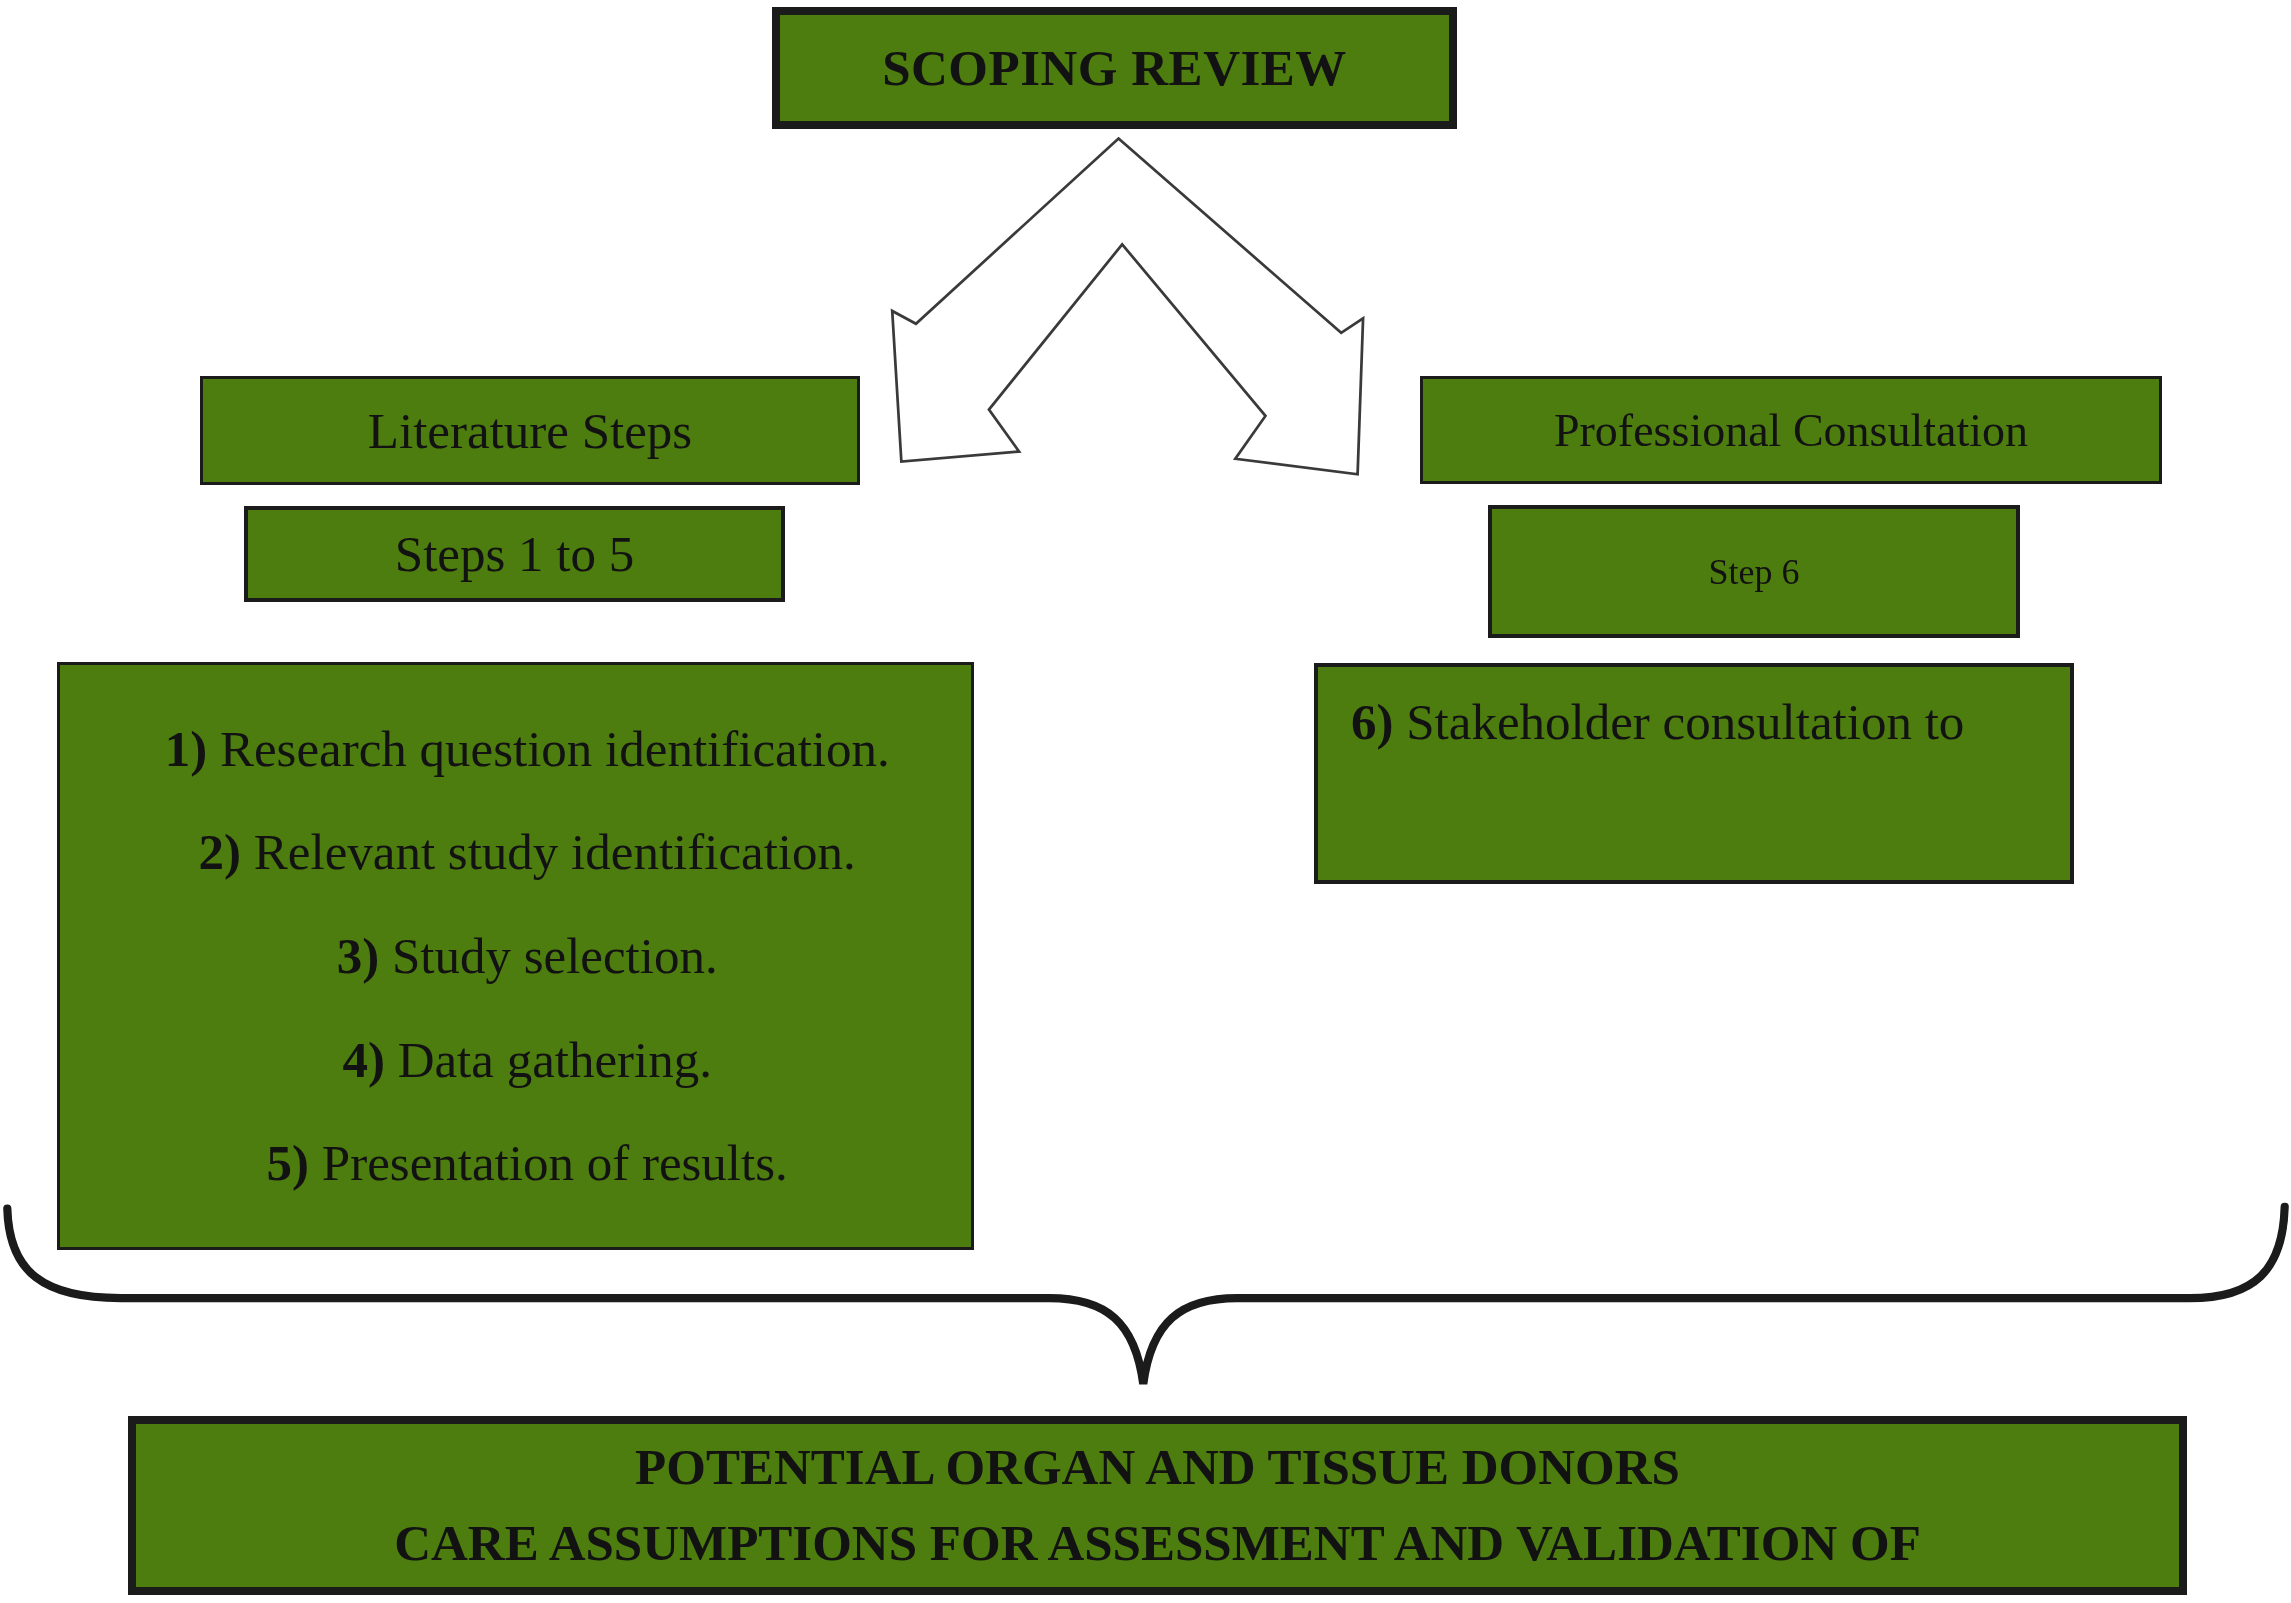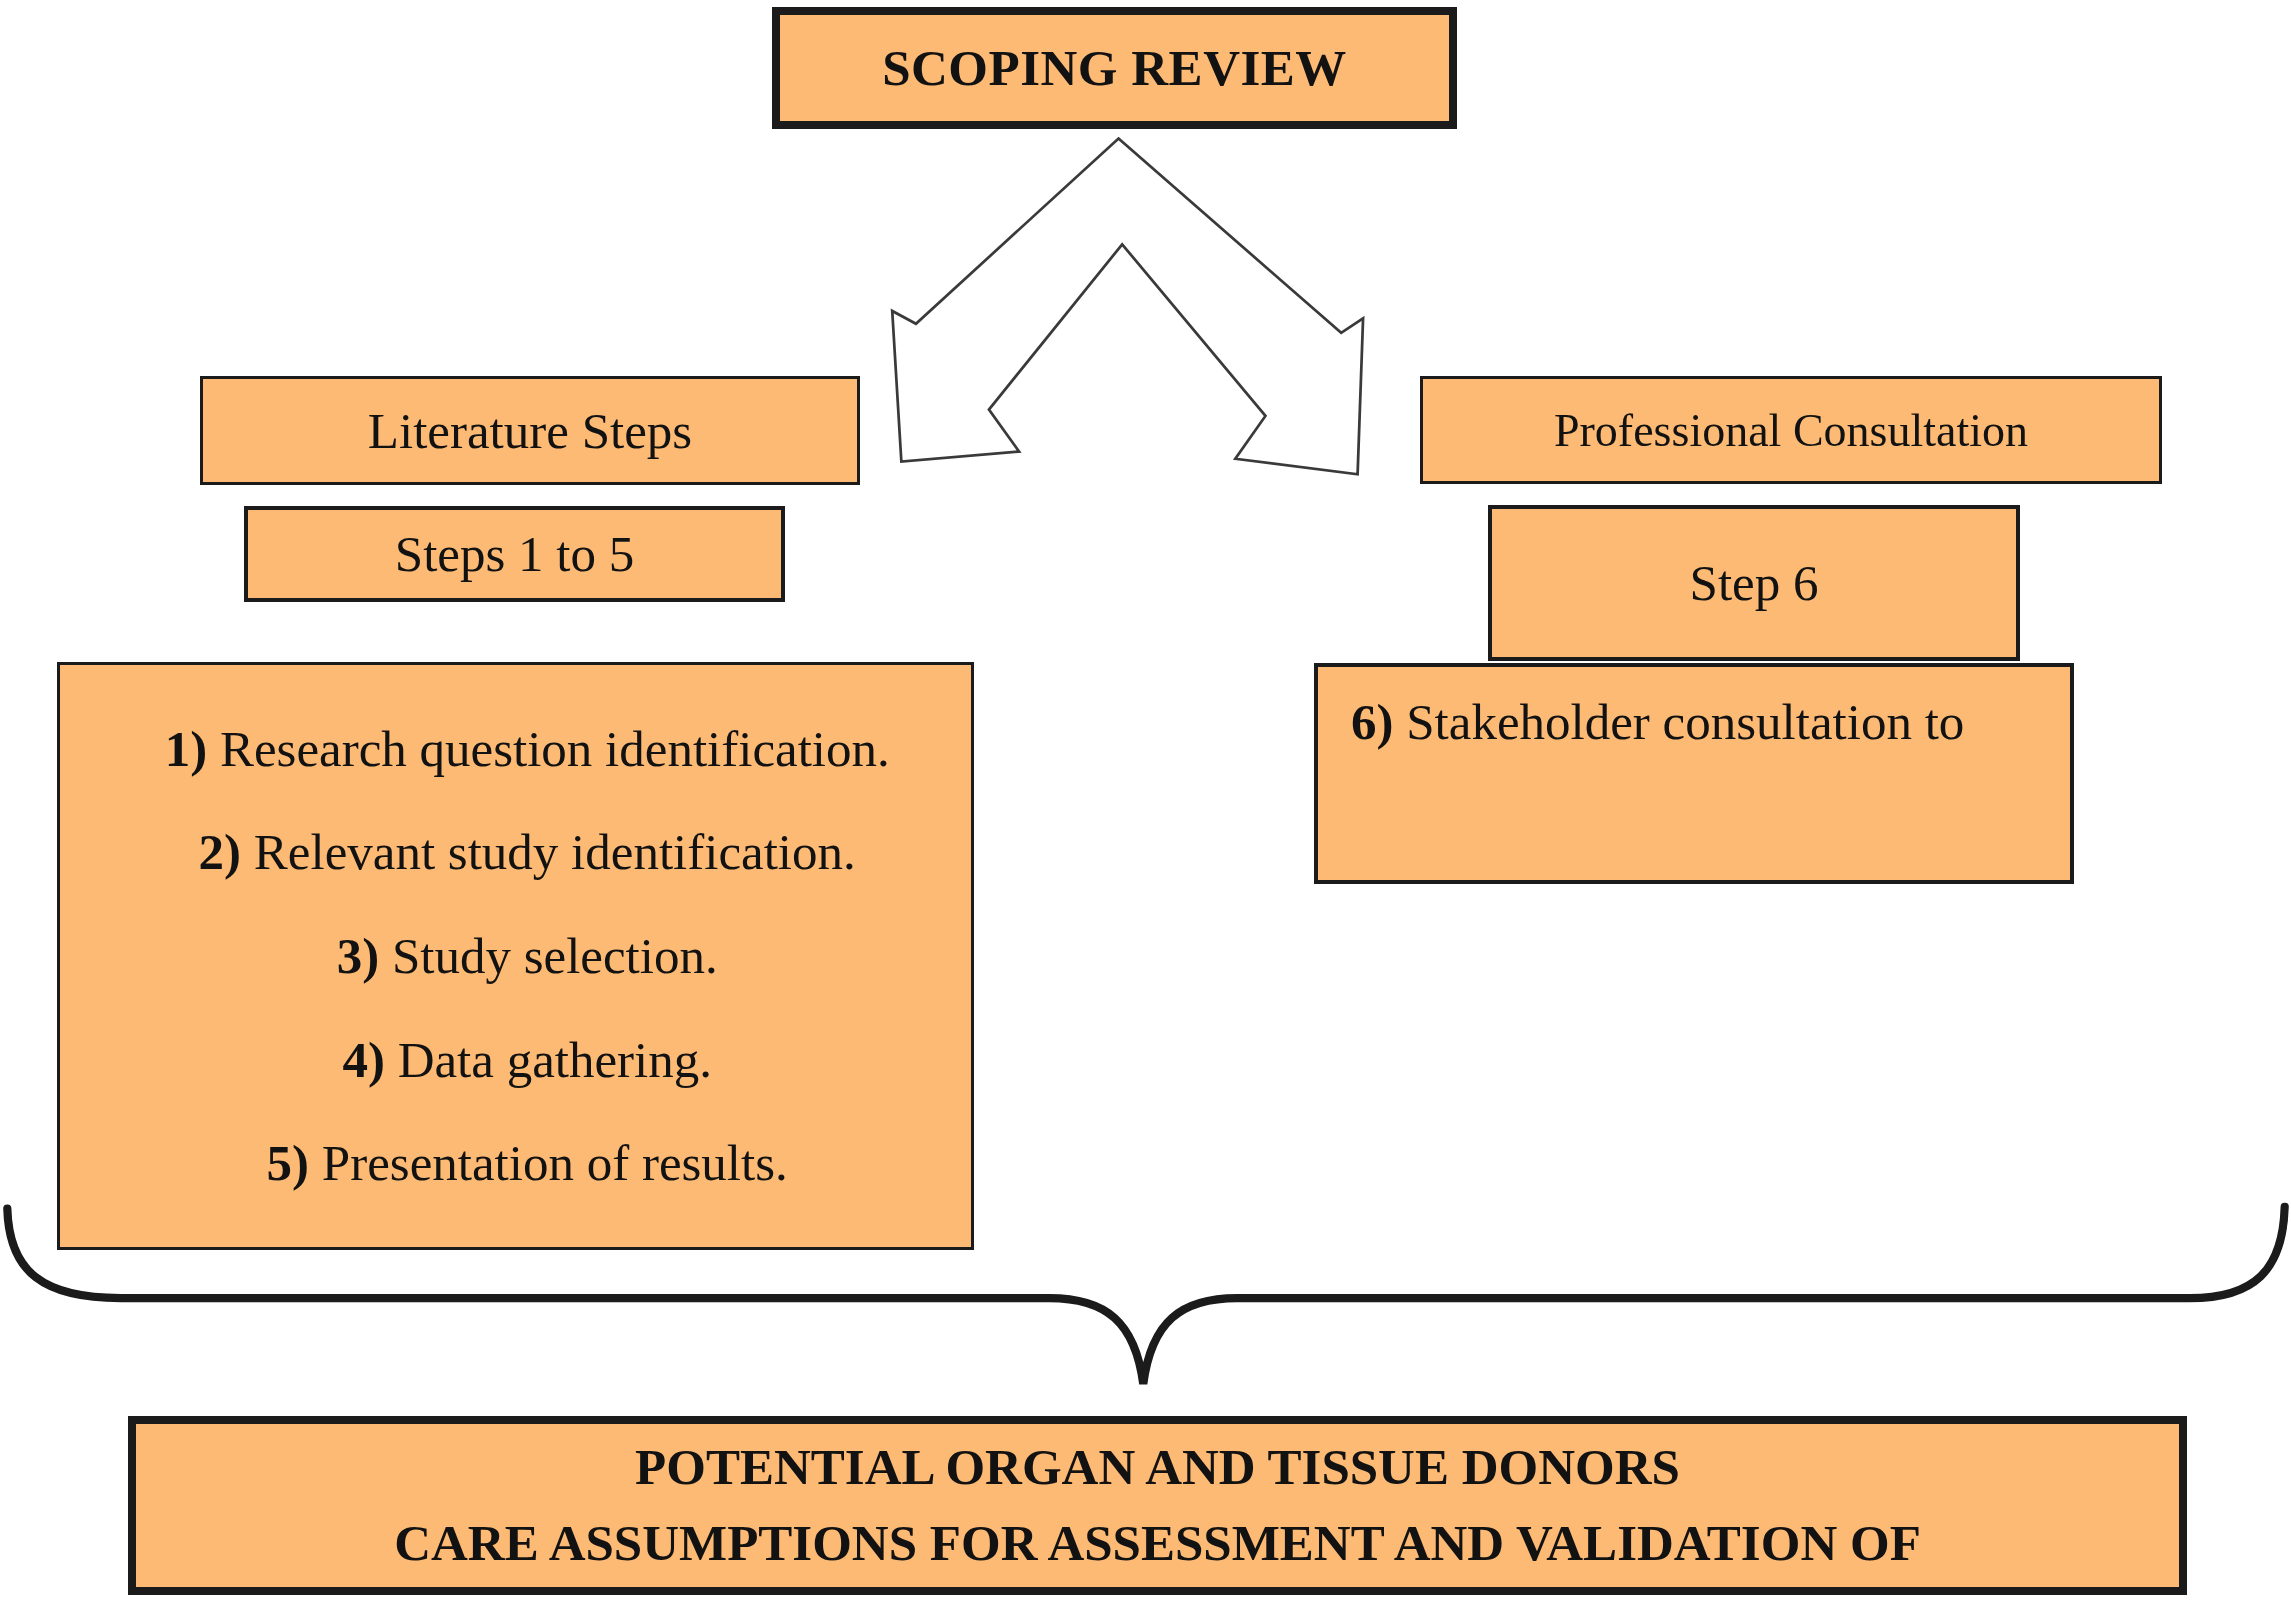--- a/index.html
+++ b/index.html
@@ -7,37 +7,37 @@
     position: relative;
     width: 2292px;
     height: 1604px;
     background: #ffffff;
     font-family: "Liberation Serif", serif;
     color: #121212;
     overflow: hidden;
   }
   .box {
     position: absolute;
-    background: #fdba74;
+    background: #4d7c0f;
     border: 3.7px solid #1b1b1b;
     box-sizing: border-box;
     display: flex;
     align-items: center;
     justify-content: center;
     text-align: center;
   }
   .top-box {
     left: 772px; top: 7.3px; width: 685px; height: 122px;
     border-width: 8.2px;
     font-weight: bold; font-size: 51px; letter-spacing: 0.5px;
   }
   .lit-box   { left: 200px;  top: 376px; width: 660px; height: 109px; border-width: 3.7px; font-size: 51px; }
   .steps-box { left: 244px;  top: 506px; width: 541px; height: 96px; border-width: 4.6px; font-size: 51px; }
   .prof-box  { left: 1400px; top: 376px; width: 742px; height: 108px; border-width: 3.7px; font-size: 46px; margin-left: 20px; }
-  .step6-box { left: 1488px; top: 505px; width: 532px; height: 156px; border-width: 4.6px; font-size: 51px; }
+  .step6-box { left: 1488px; top: 505px; width: 532px; height: 133px; border-width: 4.6px; font-size: 36px; }
   .list-box {
     left: 57px; top: 662px; width: 917px; height: 588px;
     border-width: 3.7px;
     flex-direction: column;
     justify-content: space-evenly;
     align-items: stretch;
     text-align: center;
     padding: 9.1px 14.6px 9.1px 38px;
     font-size: 51px;
   }

